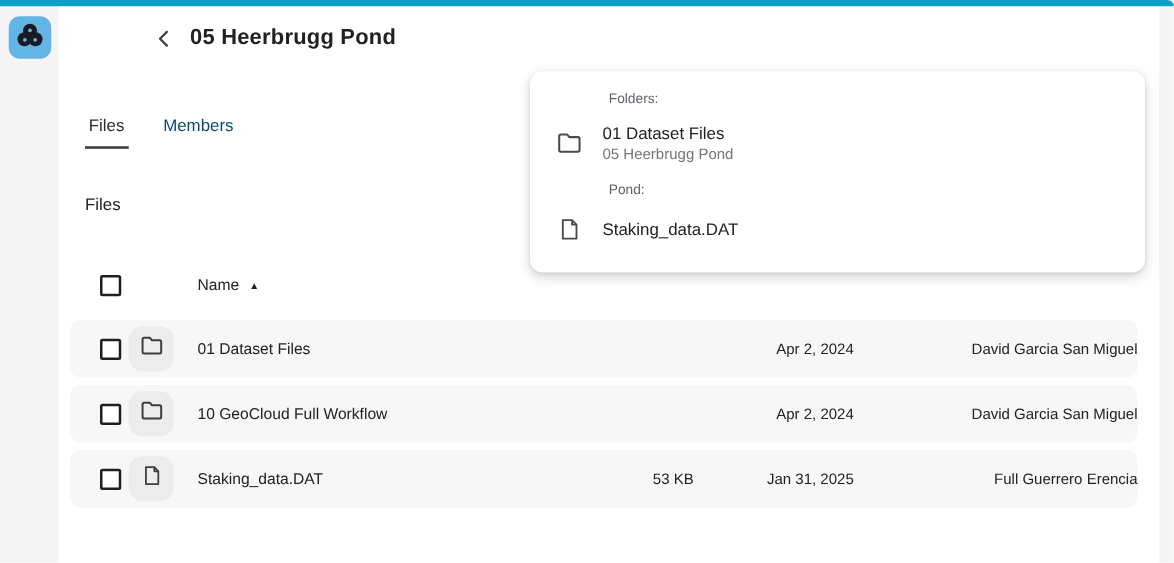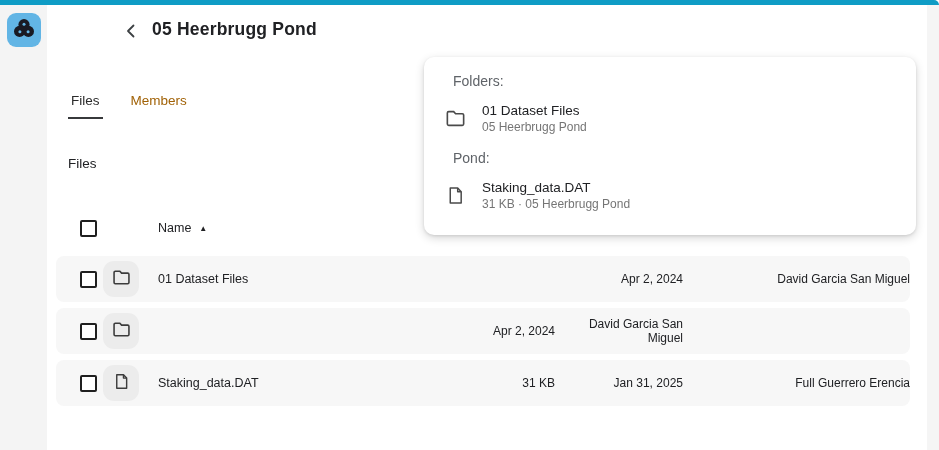--- a/index.html
+++ b/index.html
@@ -28,31 +28,31 @@
                 display:flex; align-items:center; padding:0 12px; z-index:6; }
   .search-text { font-size:13.5px; color:#1f1f1f; white-space:pre; }
   .caret { display:inline-block; width:1.5px; height:17px; background:#1a1a1a; margin-left:1px; vertical-align:middle; }
   .search-clear { margin-left:auto; width:20px; height:20px; display:flex; align-items:center;
                   justify-content:center; cursor:pointer; }
 
   
   .dropdown { position:absolute; right:11px; top:52px; width:492px; background:#ffffff;
               border-radius:10px; box-shadow:0 3px 10px rgba(0,0,0,.16), 0 1px 3px rgba(0,0,0,.1);
               z-index:5; padding:10px 0 14px 0; }
-  .dd-section-label { font-size:14px; color:#5f6368; padding:6px 19px 4px 29px; }
+  .dd-section-label { font-size:11px; color:#5f6368; padding:6px 19px 4px 19px;margin-left:44px; }
   .dd-item { display:flex; align-items:center; gap:15px; padding:9px 19px; cursor:pointer; }
   .dd-item .dd-icon { width:24px; height:24px; flex:0 0 24px; display:flex; align-items:center; justify-content:center; }
   .dd-title { font-size:13.5px; font-weight:500; color:#202124; line-height:17px; }
   .dd-sub { font-size:12px; color:#757575; line-height:15px; margin-top:1px; }
 
   
   .tabs { position:absolute; left:21px; top:84px; display:flex; gap:25px; }
   .tab { font-size:13.5px; padding:4px 3px 9px 3px; cursor:pointer; }
   .tab.active { color:#2b2b2b; font-weight:500; border-bottom:2.5px solid #37393b; }
-  .tab.inactive { color:#a16207; }
+  .tab.inactive { color:#0c4a6e; }
 
   .section-label { position:absolute; left:21px; top:151px; font-size:13.5px; color:#202124; }
 
   
   .grid-row { display:grid; grid-template-columns:47px 36px 316px 100px 128px 1fr; align-items:center; }
   .table-header { position:absolute; left:9px; top:203px; width:854px; height:40px; }
   .checkbox { width:17px; height:17px; border:2px solid #1f1f1f; border-radius:2px;
               background:#fff; margin-left:24px; cursor:pointer; }
   .col-name-header { display:flex; align-items:center; gap:8px; padding-left:19px;
                      grid-column:3; font-size:12.5px; font-weight:500; color:#202124; cursor:pointer; }
@@ -114,21 +114,20 @@
     <div class="dd-section-label">Pond:</div>
     <div class="dd-item">
       <span class="dd-icon">
         <svg width="21" height="21" viewBox="0 0 24 24" fill="none">
           <path d="M6 3.5 h8.5 l4 4.2 v12.8 h-12.5 z" stroke="#4a4a4a" stroke-width="1.7" stroke-linejoin="round"></path>
           <path d="M14.5 3.5 v4.2 h4" stroke="#4a4a4a" stroke-width="1.7" stroke-linejoin="round"></path>
         </svg>
       </span>
       <span>
         <div class="dd-title">Staking_data.DAT</div>
-        <div class="dd-sub">31 KB · 05 Heerbrugg Pond</div>
       </span>
     </div>
   </div>
 
   <div class="tabs">
     <div class="tab active">Files</div>
     <div class="tab inactive">Members</div>
   </div>
 
   <div class="section-label">Files</div>
@@ -161,35 +160,36 @@
 
     <div class="file-row grid-row">
       <div class="checkbox"></div>
       <div class="icon-chip">
         <span>
           <svg width="21" height="21" viewBox="0 0 24 24" fill="none">
             <path d="M3.5 6.2 a1.4 1.4 0 0 1 1.4-1.4 h5.2 l2 2.2 h7 a1.4 1.4 0 0 1 1.4 1.4 v9.4 a1.4 1.4 0 0 1-1.4 1.4 h-14.2 a1.4 1.4 0 0 1-1.4-1.4 z" stroke="#3c3c3c" stroke-width="1.8"></path>
           </svg>
         </span>
       </div>
+      <div class="cell-name">10 GeoCloud Full Workflow</div>
       <div class="cell-size"></div>
       <div class="cell-date">Apr 2, 2024</div>
       <div class="cell-owner">David Garcia San Miguel</div>
     </div>
 
     <div class="file-row grid-row">
       <div class="checkbox"></div>
       <div class="icon-chip">
         <span>
           <svg width="19" height="19" viewBox="0 0 24 24" fill="none">
             <path d="M6 3.5 h8.5 l4 4.2 v12.8 h-12.5 z" stroke="#3c3c3c" stroke-width="1.8" stroke-linejoin="round"></path>
             <path d="M14.5 3.5 v4.2 h4" stroke="#3c3c3c" stroke-width="1.8" stroke-linejoin="round"></path>
           </svg>
         </span>
       </div>
       <div class="cell-name">Staking_data.DAT</div>
-      <div class="cell-size">31 KB</div>
+      <div class="cell-size">53 KB</div>
       <div class="cell-date">Jan 31, 2025</div>
       <div class="cell-owner">Full Guerrero Erencia</div>
     </div>
 
   </div>
 </div>
 
 </body></html>

